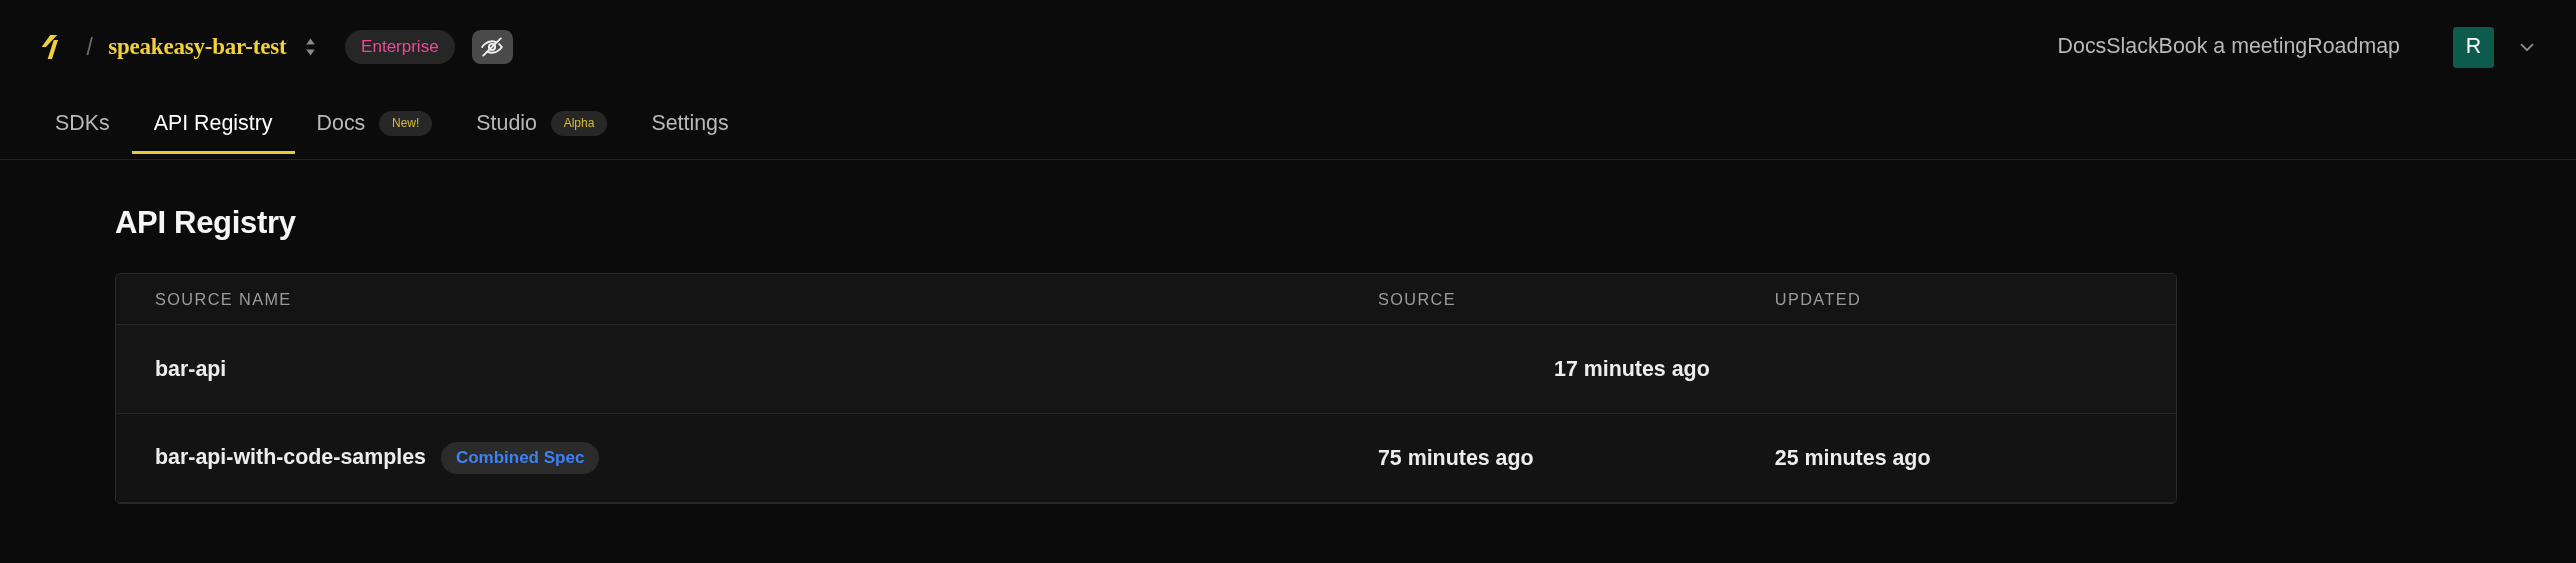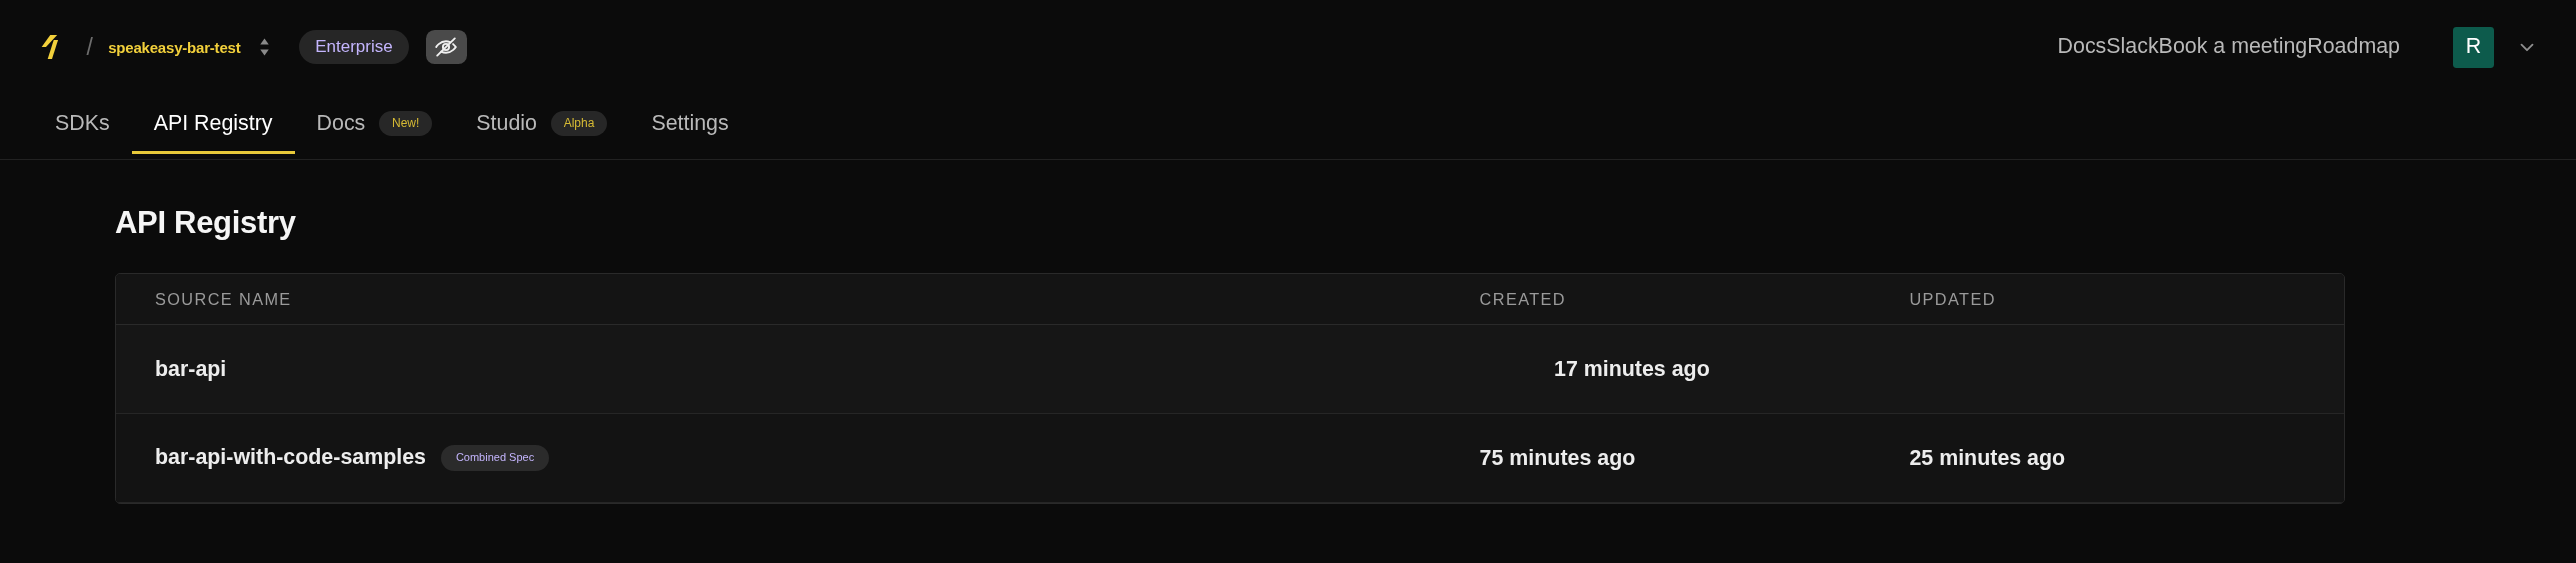--- a/index.html
+++ b/index.html
@@ -35,34 +35,35 @@
 
   .breadcrumb-slash {
     color: #6d6d6d;
     font-size: 23px;
     font-weight: 400;
     margin: 0 15.4px 0 0;
     line-height: 1;
   }
   .workspace-name {
     color: #f2d03b;
-    font-size: 15px;
+    font-size: 23px;
     font-weight: 700;
     letter-spacing: -0.2px;
     white-space: nowrap;
+    font-family: Liberation Serif, serif;
   }
   .updown-icon {
     margin-left: 15.4px;
     display: flex;
     align-items: center;
   }
   .badge-enterprise {
     margin-left: 26px;
     background: #262626;
-    color: #c4b5fd;
+    color: #ec4899;
     font-size: 17px;
     font-weight: 500;
     border-radius: 855px;
     padding: 7.7px 16.3px 8.6px;
     line-height: 1;
     white-space: nowrap;
   }
   .eye-btn {
     margin-left: 17px;
     width: 41px;
@@ -151,21 +152,21 @@
   }
   .page-title {
     color: #f5f5f5;
     font-size: 31px;
     font-weight: 700;
     letter-spacing: -0.3px;
     margin-bottom: 32px;
   }
 
   .table {
-    width: 2230px;
+    width: 2062px;
     border: 0.9px solid #2a2a2a;
     border-radius: 5.1px;
     overflow: hidden;
     background: #131313;
   }
   .trow {
     display: flex;
     align-items: center;
     height: 50px;
   }
@@ -191,23 +192,23 @@
     font-weight: 500;
     letter-spacing: 1.4px;
   }
   .td {
     color: #ededed;
     font-size: 21.4px;
     font-weight: 700;
   }
   .spec-pill {
     background: #2b2b2b;
-    color: #c4b5fd;
-    font-size: 11px;
-    font-weight: 400;
+    color: #3b82f6;
+    font-size: 17px;
+    font-weight: 700;
     border-radius: 855px;
     padding: 6.8px 14.5px 7.7px;
     line-height: 1;
     white-space: nowrap;
   }
 </style>
 </head>
 <body>
 
 <div class="topbar">
@@ -286,21 +287,21 @@
 </div>
 
 <div class="main">
 
   <h1 class="page-title">API Registry</h1>
 
   <div class="table">
 
     <div class="trow header">
       <div class="c-name th">SOURCE NAME</div>
-      <div class="c-created th">CREATED</div>
+      <div class="c-created th">SOURCE</div>
       <div class="c-updated th">UPDATED</div>
     </div>
 
     <div class="trow data">
       <div class="c-name">
         <span class="td">bar-api</span>
       </div>
       <div class="c-updated td">17 minutes ago</div>
     </div>
 

